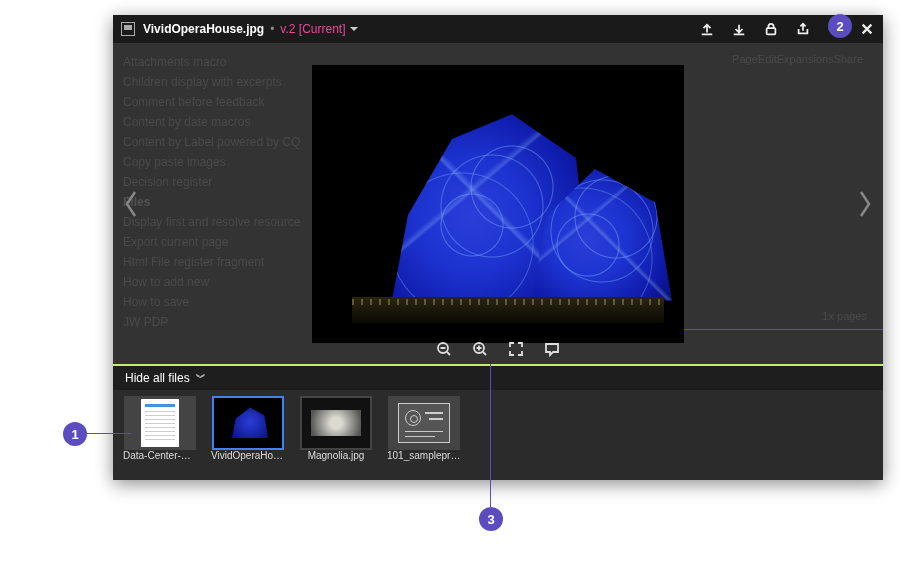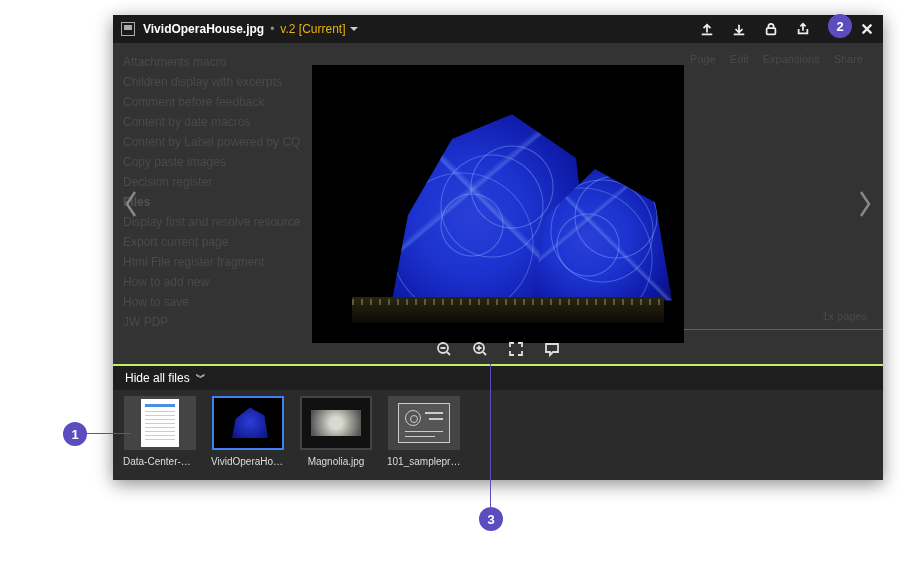--- a/index.html
+++ b/index.html
@@ -39,21 +39,21 @@
     position: relative;
   }
   .title-icon::after {
     content: "";
     position: absolute;
     inset: 2px 2px 5px 2px;
     background: #aaa;
   }
   .title-name { font-weight: 600; }
   .title-sep { margin: 0 6px; color: #888; }
-  .title-version { color: #eab308; }
+  .title-version { color: #ec4899; }
   .title-caret {
     margin-left: 4px;
     width: 0; height: 0;
     border-left: 4px solid transparent;
     border-right: 4px solid transparent;
     border-top: 4px solid #ccc;
   }
   .title-spacer { flex: 1; }
   .title-actions { display: flex; gap: 16px; align-items: center; }
   .ticon { color: #eee; cursor: pointer; display:flex; align-items:center; justify-content:center; width:16px; height:16px; }
@@ -85,21 +85,20 @@
     color: #4a4a4a;
     font-size: 11px;
   }
   .bg-top-right {
     position: absolute;
     right: 20px;
     top: 10px;
     color: #4a4a4a;
     font-size: 11px;
     display:flex;
-    gap:14px;
   }
   .nav-arrow {
     position: absolute;
     top: 50%;
     transform: translateY(-50%);
     color: #888;
     cursor: pointer;
     width: 24px; height: 40px;
     display: flex; align-items: center; justify-content: center;
   }
@@ -212,21 +211,20 @@
   .thumb .box {
     width: 72px; height: 54px;
     background: #444;
     display: flex; align-items:center; justify-content:center;
     border: 2px solid transparent;
     position: relative;
     overflow: hidden;
   }
   .thumb.selected .box { border-color: #3b82f6; }
   .thumb .label {
-    margin-top: 6px;
     width: 100%;
     white-space: nowrap;
     overflow: hidden;
     text-overflow: ellipsis;
     text-align: center;
   }
   .doc-thumb {
     width: 38px; height: 48px;
     background: #fff;
     position: relative;

